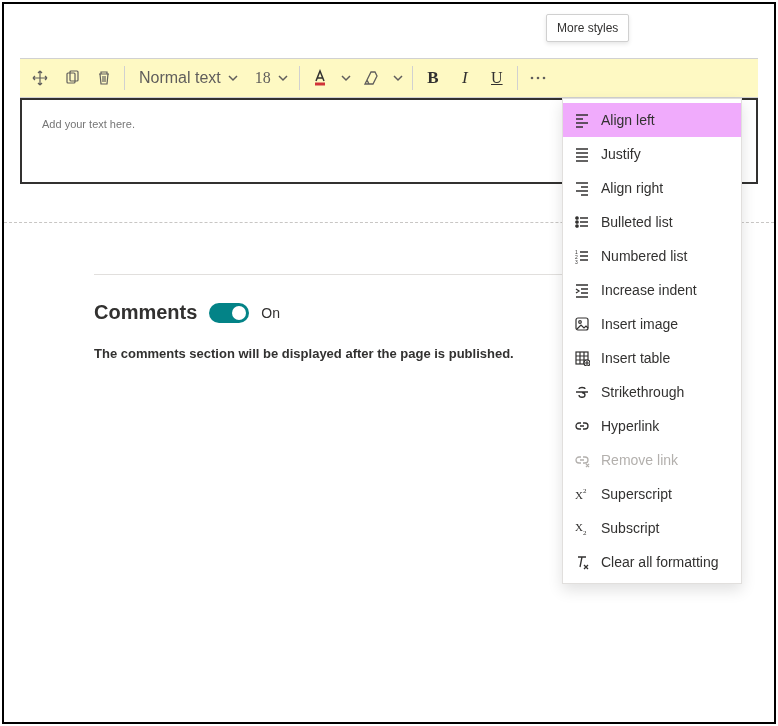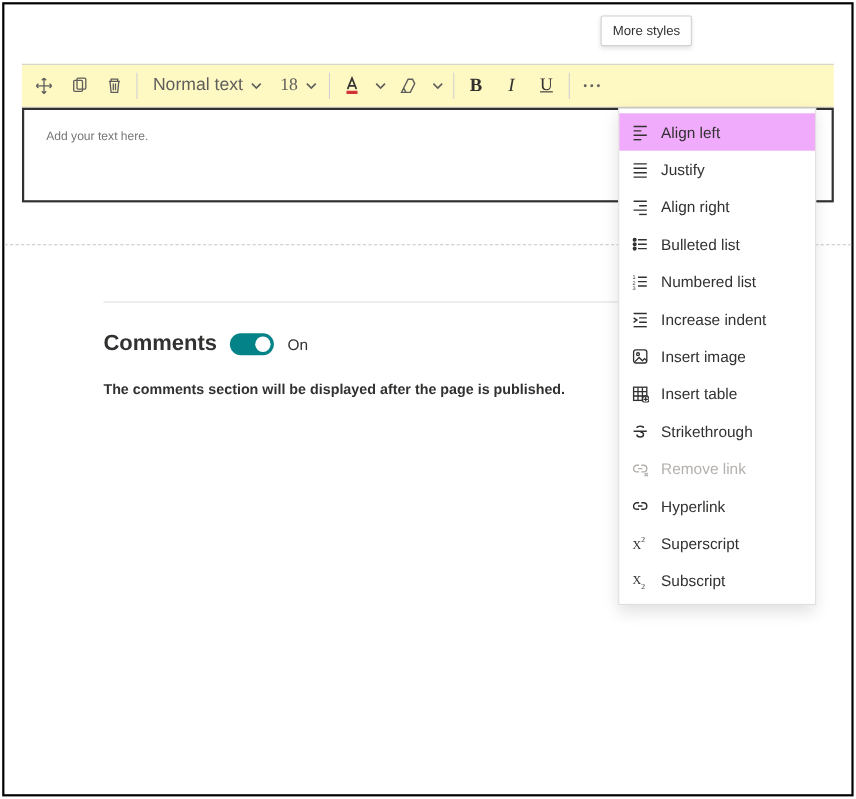--- a/index.html
+++ b/index.html
@@ -326,49 +326,57 @@
       <span>Insert table</span>
     </div>
     <div class="menu-item">
       <span class="menu-icon">
           <svg width="16" height="16" viewBox="0 0 16 16" stroke="#323130" stroke-width="1.3" fill="none">
             <path d="M5 5 C5 3 11 3 11 5 M5 11 C5 14 11 14 11 11 C11 9 8 8.5 8 8.5 M2 8 H14"></path>
           </svg>
         </span>
       <span>Strikethrough</span>
     </div>
+    <div class="menu-item">
+      <span class="menu-icon">
+          <svg width="16" height="16" viewBox="0 0 16 16" stroke="#323130" stroke-width="1.3" fill="none">
+            <path d="M6 8 H10 M7 5 H5 A3 3 0 0 0 5 11 H7 M9 5 H11 A3 3 0 0 1 11 11 H9"></path>
+          </svg>
+        </span>
+      <span>Hyperlink</span>
+    </div>
     <div class="menu-item disabled">
       <span class="menu-icon">
           <svg width="16" height="16" viewBox="0 0 16 16" stroke="#b3b0ad" stroke-width="1.3" fill="none">
             <path d="M6 8 H10 M7 5 H5 A3 3 0 0 0 5 11 H7 M9 5 H11 A3 3 0 0 1 11 11 H9 M12 12 L15 15 M15 12 L12 15"></path>
           </svg>
         </span>
       <span>Remove link</span>
-    </div>
-    <div class="menu-item">
-      <span class="menu-icon">
-          <svg width="16" height="16" viewBox="0 0 16 16" stroke="#323130" stroke-width="1.3" fill="none">
-            <path d="M6 8 H10 M7 5 H5 A3 3 0 0 0 5 11 H7 M9 5 H11 A3 3 0 0 1 11 11 H9"></path>
-          </svg>
-        </span>
-      <span>Hyperlink</span>
     </div>
     <div class="menu-item">
       <span class="menu-icon">
           <svg width="16" height="16" viewBox="0 0 16 16" fill="#323130">
             <text x="1" y="13" font-size="11" font-family="serif">X</text>
             <text x="9" y="7" font-size="7" font-family="serif">2</text>
           </svg>
         </span>
       <span>Superscript</span>
     </div>
     <div class="menu-item">
       <span class="menu-icon">
           <svg width="16" height="16" viewBox="0 0 16 16" fill="#323130">
             <text x="1" y="11" font-size="11" font-family="serif">X</text>
             <text x="9" y="15" font-size="7" font-family="serif">2</text>
           </svg>
         </span>
       <span>Subscript</span>
     </div>
+    <div class="menu-item">
+      <span class="menu-icon">
+          <svg width="16" height="16" viewBox="0 0 16 16" stroke="#323130" stroke-width="1.3" fill="none">
+            <path d="M4 3 H12 M8 3 L6 13 M10 11 L14 15 M14 11 L10 15"></path>
+          </svg>
+        </span>
+      <span>Clear all formatting</span>
+    </div>
   </div>
 
 </div>
 
 </body></html>

